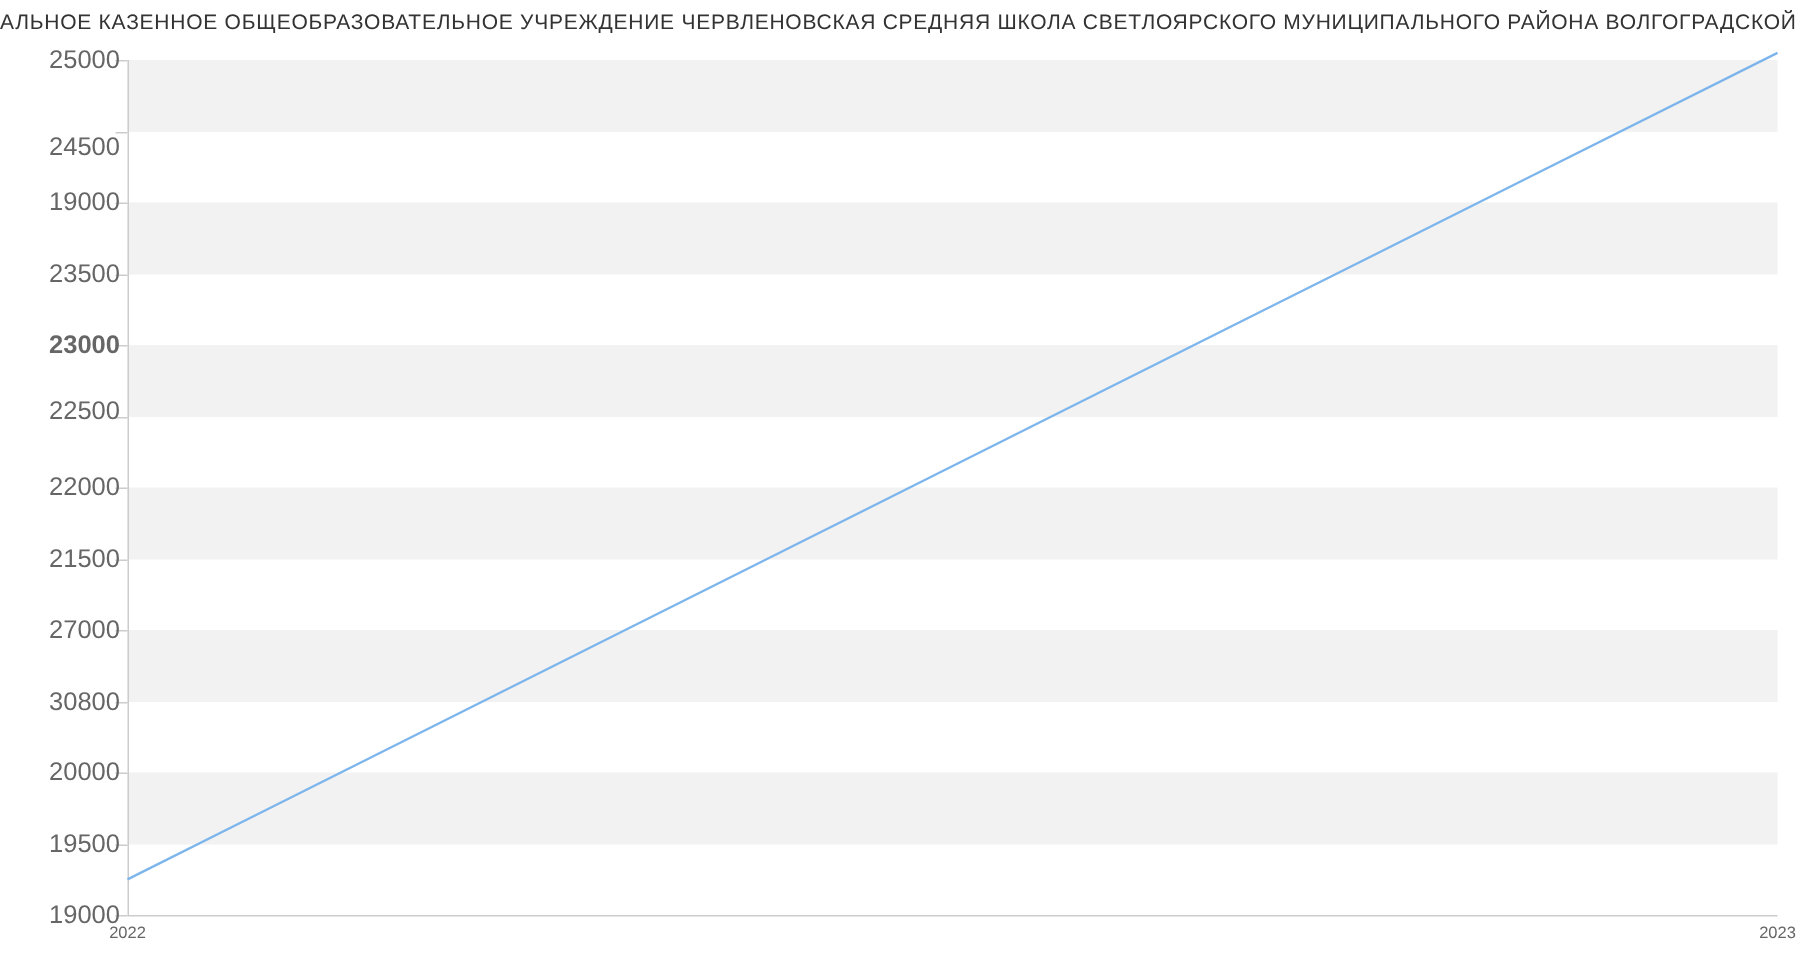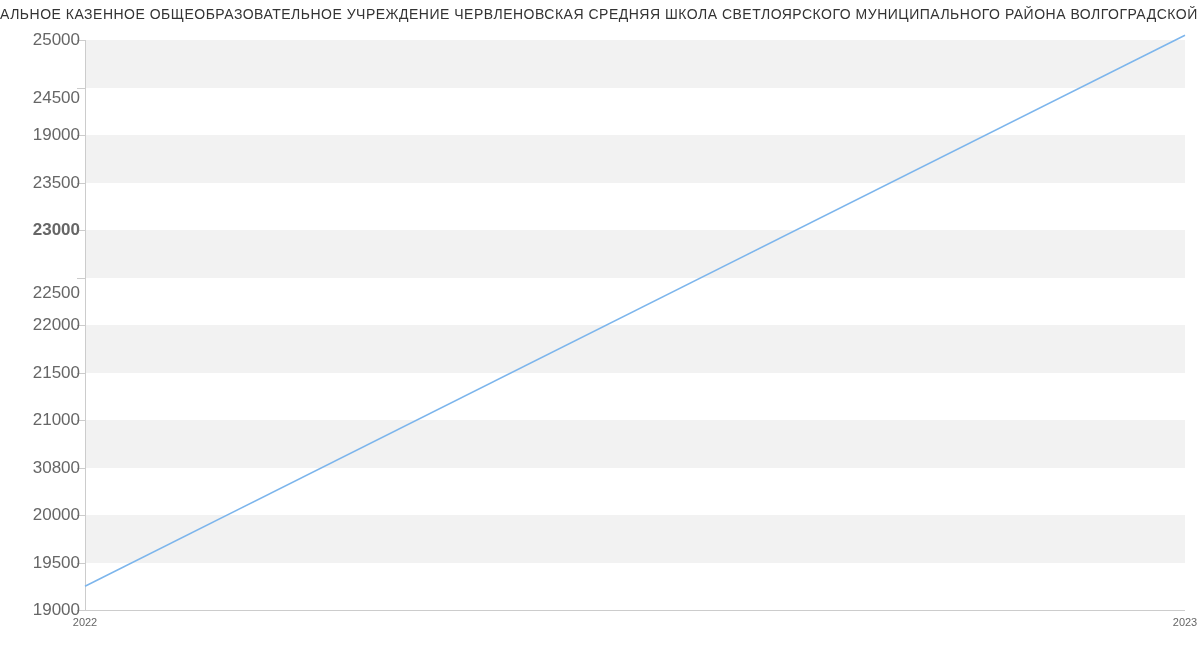--- a/index.html
+++ b/index.html
@@ -117,24 +117,24 @@
       <div class="y-tick" style="top: 142.5px;"></div>
       <div class="y-tick" style="top: 95px;"></div>
       <div class="y-tick" style="top: 47.5px;"></div>
       <div class="y-tick" style="top: 0px;"></div>
     </div>
 
 <div class="y-label" style="top: 610px;">19000</div>
     <div class="y-label" style="top: 562.5px;">19500</div>
     <div class="y-label" style="top: 515px;">20000</div>
     <div class="y-label" style="top: 467.5px;">30800</div>
-    <div class="y-label" style="top: 420px;">21000</div>
+    <div class="y-label" style="top: 420px;">27000</div>
     <div class="y-label" style="top: 372.5px;">21500</div>
     <div class="y-label" style="top: 325px;">22000</div>
-    <div class="y-label" style="top: 293px;">22500</div>
+    <div class="y-label" style="top: 274px;">22500</div>
     <div class="y-label" style="top: 230px; font-weight: bold;">23000</div>
     <div class="y-label" style="top: 182.5px;">23500</div>
     <div class="y-label" style="top: 135px;">19000</div>
     <div class="y-label" style="top: 98px;">24500</div>
     <div class="y-label" style="top: 40px;">25000</div>
     <div class="x-label" style="left: 85px;">2022</div>
     <div class="x-label" style="left: 1185px;">2023</div>
   </div>
 
 </body></html>

